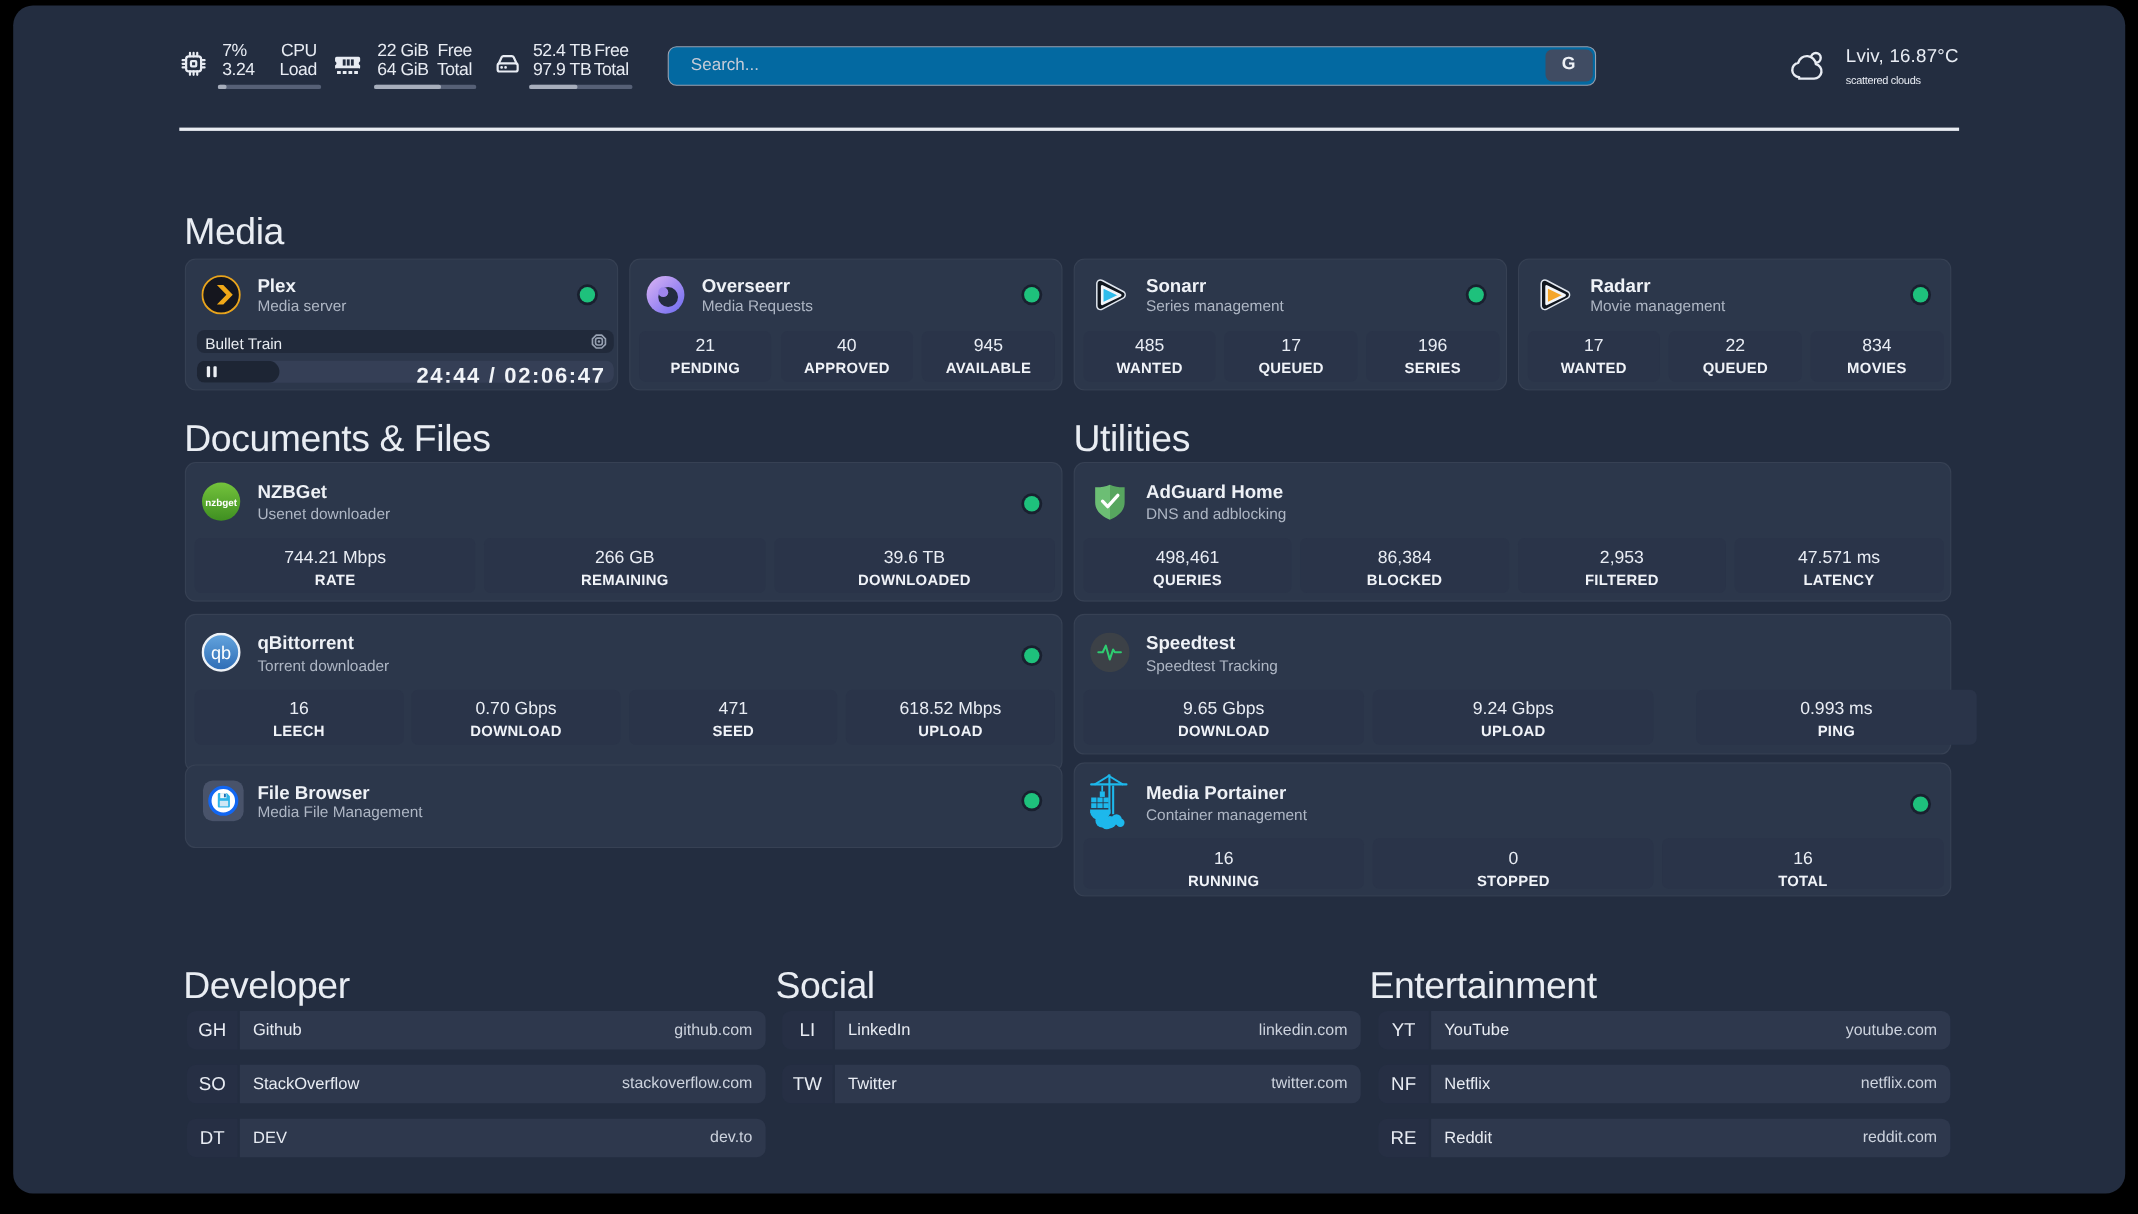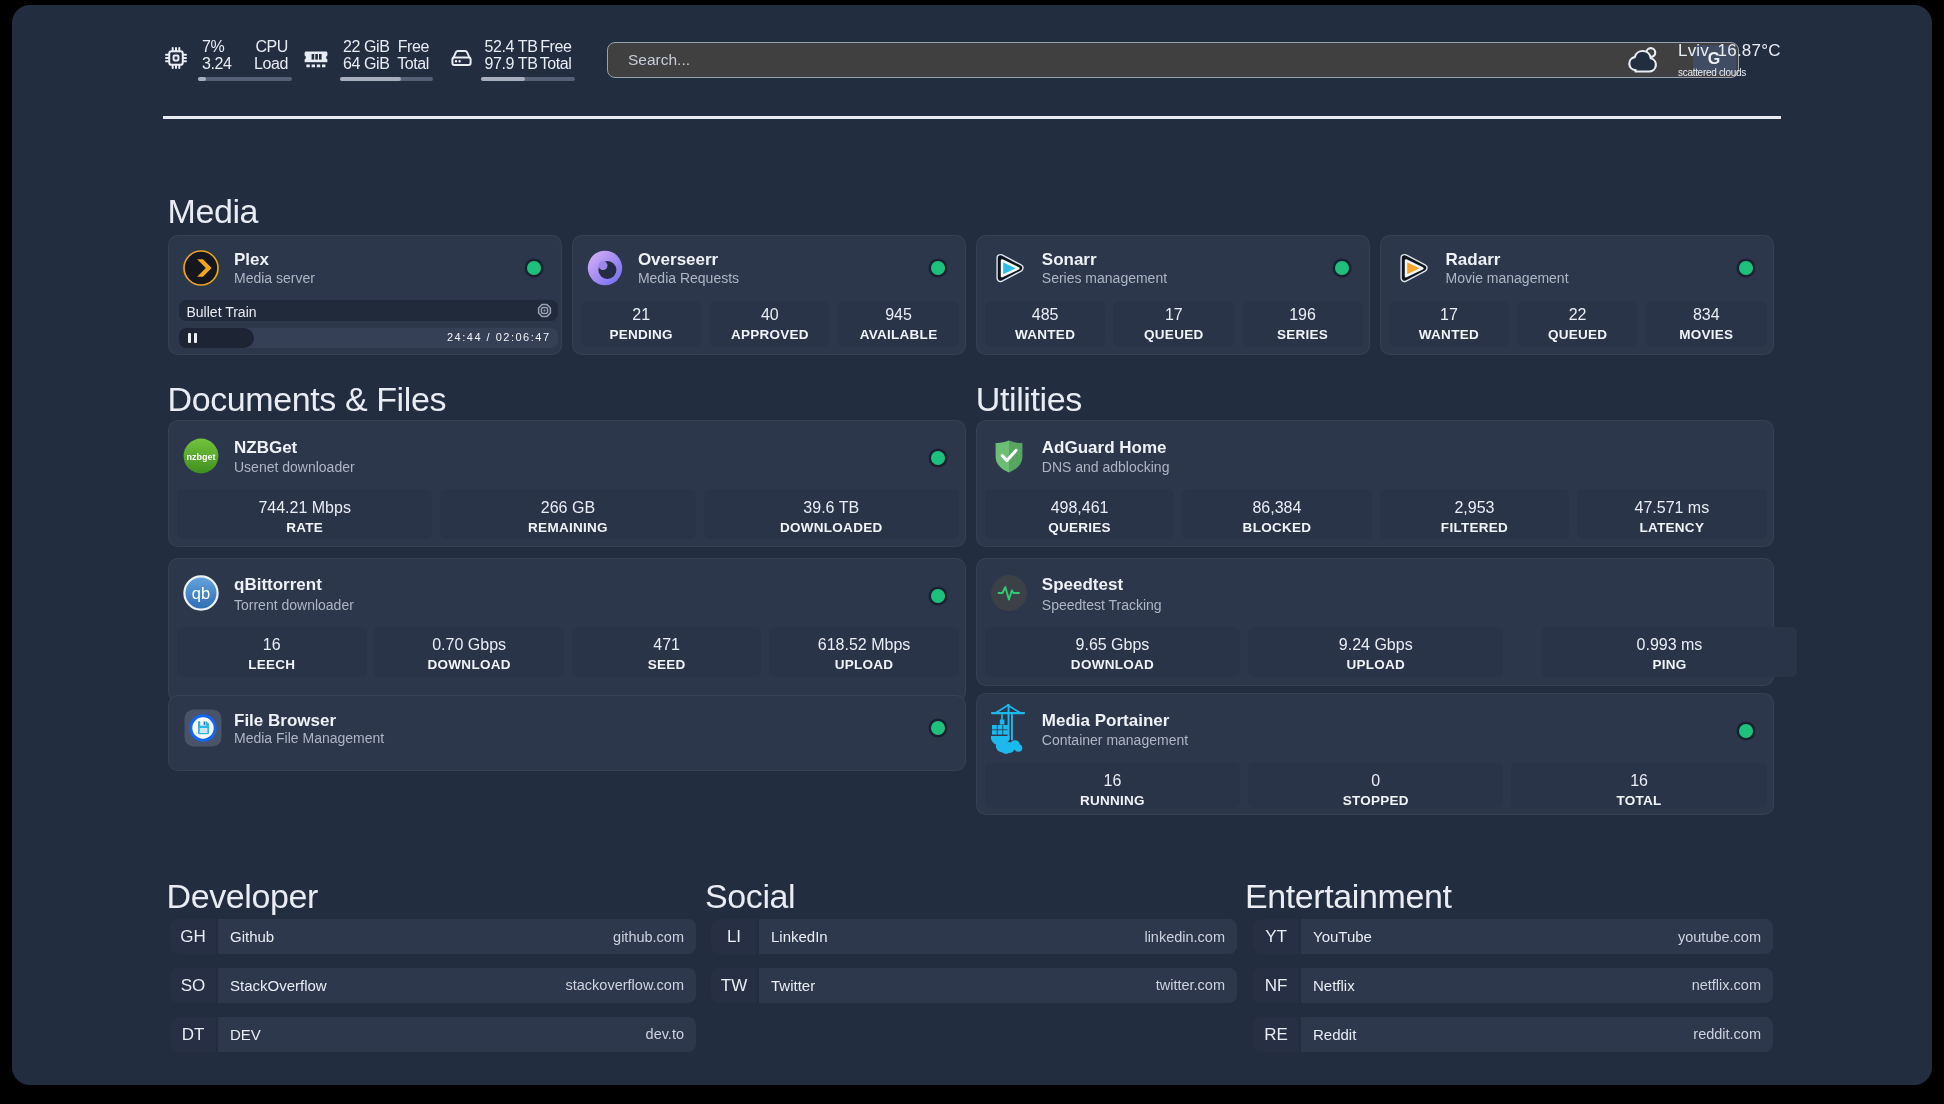--- a/index.html
+++ b/index.html
@@ -69,21 +69,21 @@
     <path d="M7 16.3 h0.01 M10.6 16.3 h0.01" stroke-width="2.5"></path>
   </svg>
   <div class="mtxt" style="left:472.5px; top:32.5px;">52.4 TB
 97.9 TB</div>
   <div class="mtxt" style="left:472.5px; top:32.5px; width:87px; text-align:right;">Free
 Total</div>
   <div class="bar" style="left:469px; top:71.5px; width:94px;">
       <i style="width:46.5%"></i>
     </div>
 
-  <div class="abs" style="left:595px; top:36.5px; width:1132px; height:36.5px; background:#404040;
+  <div class="abs" style="left:595px; top:36.5px; width:844px; height:36.5px; background:#0369a1;
     border:1.5px solid #98a0af; border-radius:8px;">
     <div class="abs" style="left:20px; top:8.5px; font-size:15.5px; color:#c6ccd8;">Search...</div>
     <div class="abs" style="right:2.5px; top:2.5px; width:43px; height:28.5px; background:#404c63;
       border-radius:6px; text-align:center; line-height:28.5px; font-size:16px; font-weight:700; color:#eef1f6;">G</div>
   </div>
 
   <svg class="abs" style="left:1613px; top:38px;" width="36" height="36" viewBox="0 0 36 36" fill="none" stroke="#e8ecf3" stroke-width="2.2" stroke-linecap="round" stroke-linejoin="round">
     <circle cx="25.8" cy="9.6" r="4.4"></circle>
     <path d="M10.5 28.5 h13.5 a6.7 6.7 0 0 0 1.8 -13.2 a8.2 8.2 0 0 0 -16.1 -1.1 a6.5 6.5 0 0 0 0.9 12.9 z" fill="#232d40"></path>
   </svg>
@@ -111,21 +111,21 @@
       <svg class="abs" style="right:6px; top:3.2px;" width="15" height="15" viewBox="0 0 15 15" fill="none" stroke="#97a1b2" stroke-width="1.5" stroke-linejoin="round">
         <path d="M5 1.6 h5 l3.4 3.4 v5 L10 13.4 H5 L1.6 10 v-5 z"></path>
         <rect x="4.4" y="4.4" width="6.2" height="6.2" rx="2"></rect>
         <circle cx="7.5" cy="7.5" r="1.1" fill="#97a1b2" stroke="none"></circle>
       </svg>
     </div>
     <div class="abs" style="left:9.5px; top:92px; width:379px; height:20.5px; background:#353f56; border-radius:7px; overflow:hidden;">
       <div class="abs" style="left:0; top:0; width:75px; height:20.5px; background:#1d2534; border-radius:5px 10px 10px 5px;"></div>
       <div class="abs" style="left:9px; top:5px; width:3.2px; height:10.5px; background:#edf0f5; border-radius:1px;"></div>
       <div class="abs" style="left:15.2px; top:5px; width:3.2px; height:10.5px; background:#edf0f5; border-radius:1px;"></div>
-      <div class="abs" style="right:7px; top:3px; font-size:11px; letter-spacing:1.5px; font-weight:400; color:#f1f4f8;">24:44 / 02:06:47</div>
+      <div class="abs" style="right:7px; top:3px; font-size:20px; letter-spacing:1.5px; font-weight:700; color:#f1f4f8;">24:44 / 02:06:47</div>
     </div>
   </div>
 
   <div class="card" style="left:559.9px; top:229.5px; width:394px; height:120px;">
     <svg class="abs" style="left:14px; top:14.5px;" width="36" height="36" viewBox="0 0 36 36">
       <defs>
           <linearGradient id="ovg" x1="0" y1="0" x2="1" y2="1">
         <stop offset="0" stop-color="#dcb5f4"></stop>
             <stop offset="0.5" stop-color="#a48df2"></stop>
             <stop offset="1" stop-color="#6c6cf2"></stop>

